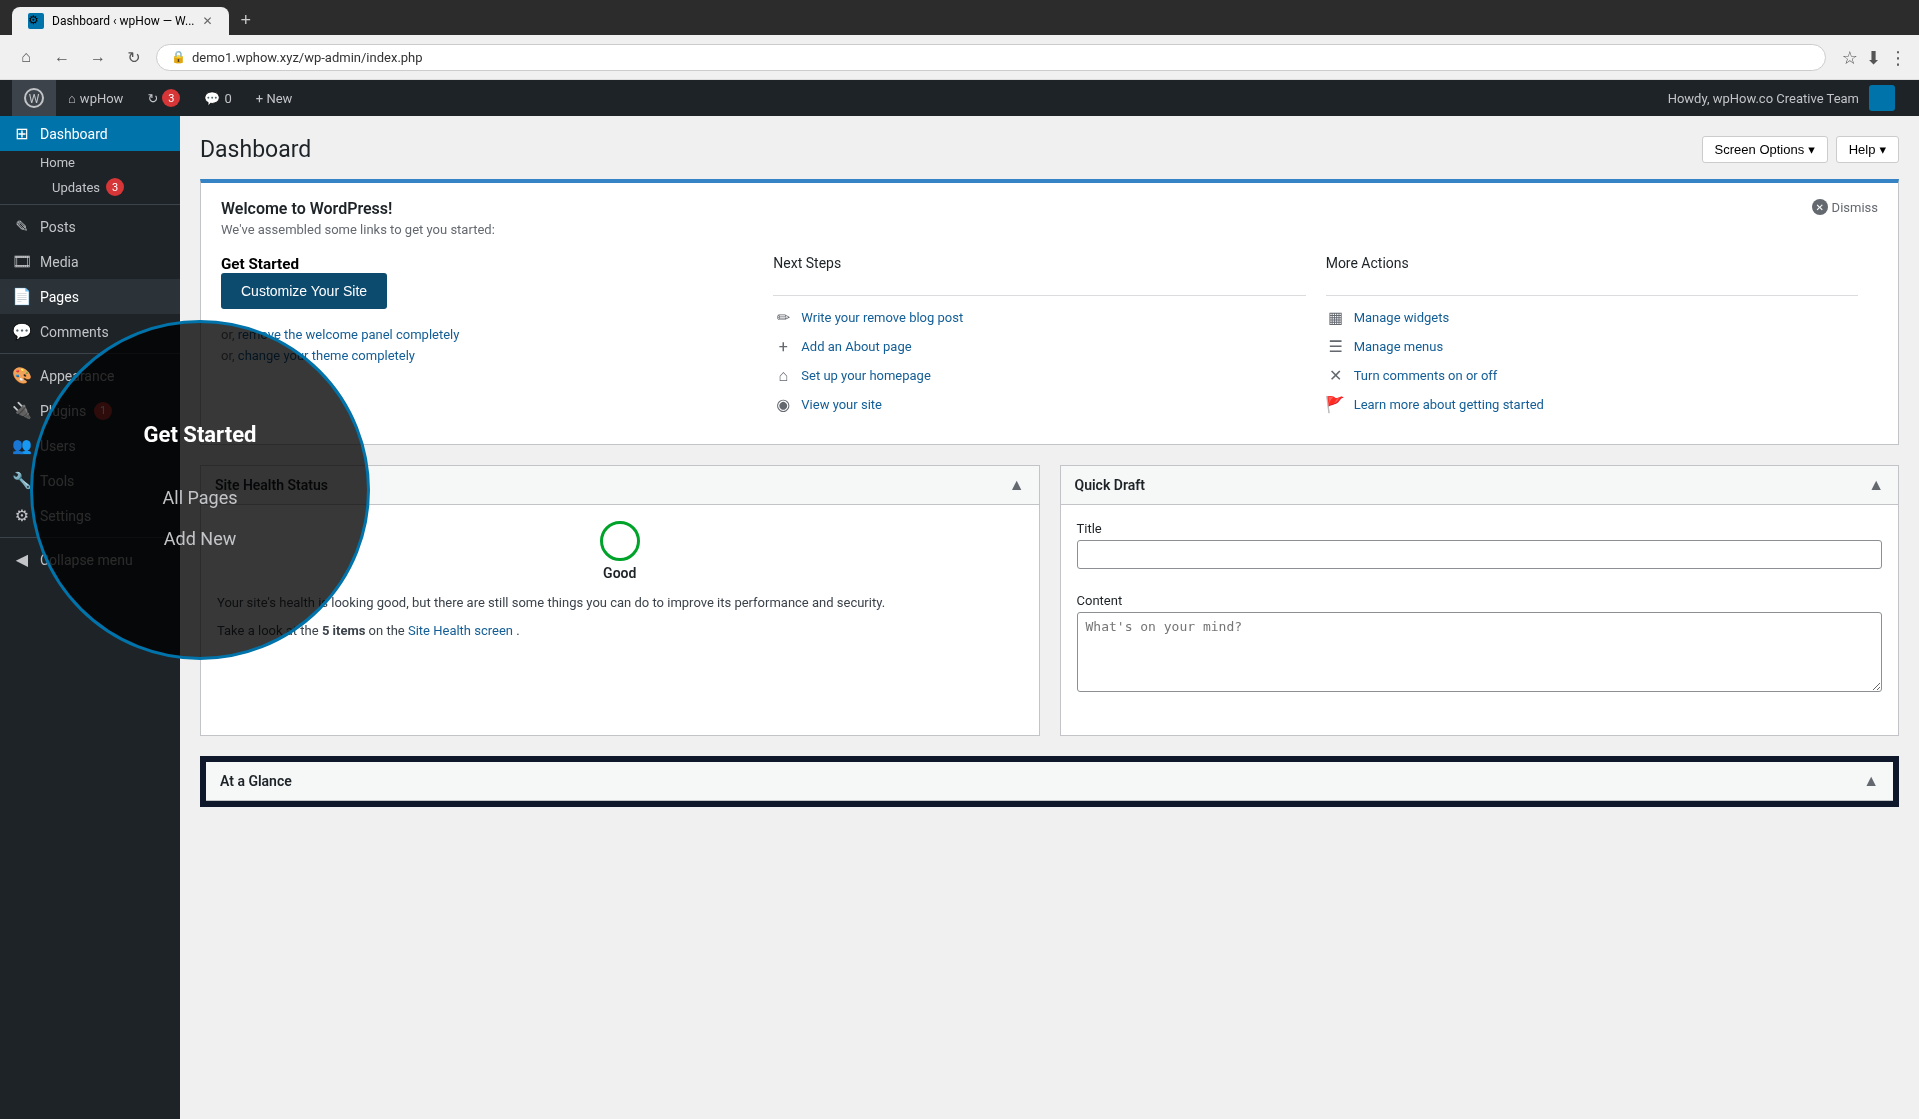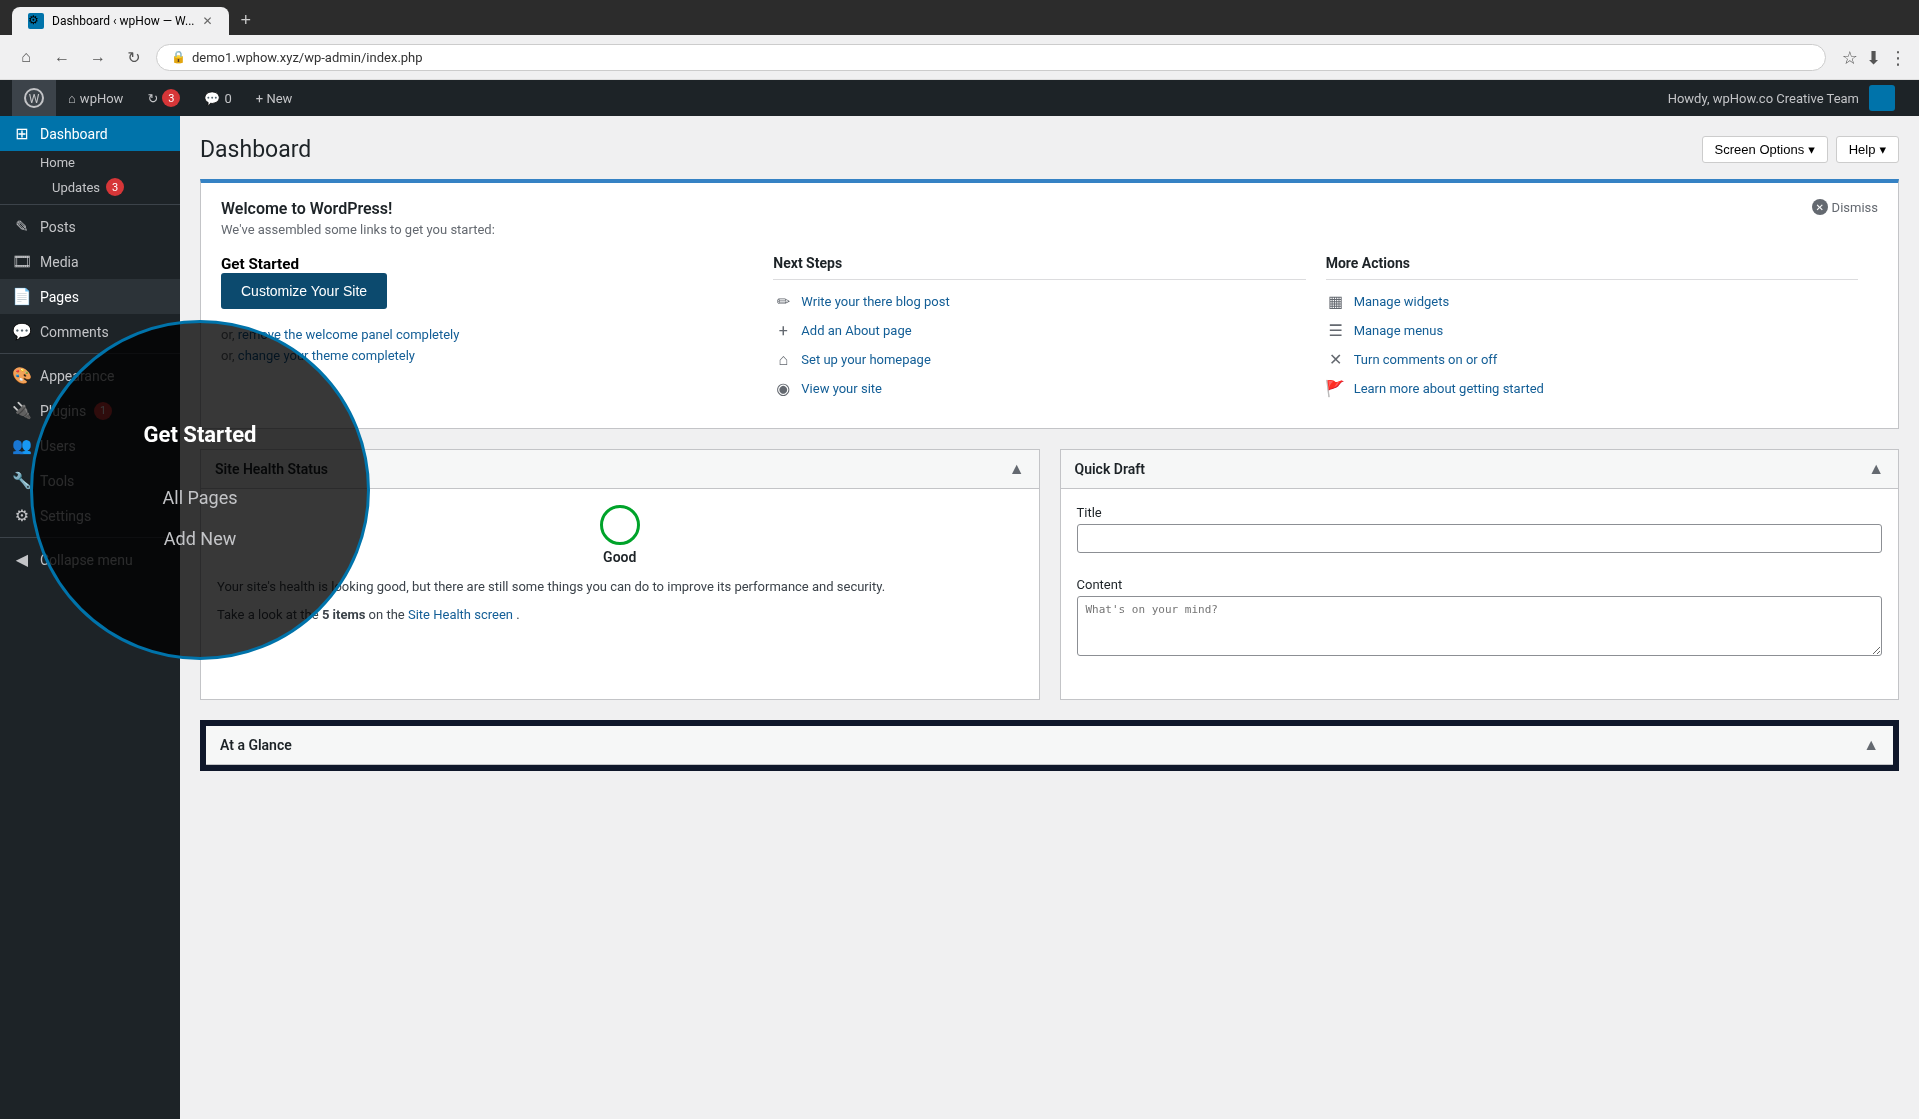--- a/index.html
+++ b/index.html
@@ -42,21 +42,21 @@
     .btn-secondary { background: white; border: 1px solid #ccc; border-radius: 3px; padding: 5px 12px; font-size: 13px; cursor: pointer; display: flex; align-items: center; gap: 4px; }
 
     
     .welcome-panel { background: white; border: 1px solid #c3c4c7; border-top: 4px solid #3582c4; margin-bottom: 20px; padding: 0; }
     .welcome-header { padding: 16px 20px 8px; display: flex; justify-content: space-between; align-items: flex-start; }
     .welcome-title { font-size: 16px; font-weight: 600; color: #1d2327; }
     .welcome-subtitle { color: #646970; margin-top: 4px; font-size: 13px; }
     .dismiss-btn { color: #646970; cursor: pointer; font-size: 13px; display: flex; align-items: center; gap: 4px; }
     .welcome-content { display: grid; grid-template-columns: 1fr 1fr 1fr; gap: 0; padding: 0 20px 20px; }
     .welcome-section { padding: 10px 20px 0 0; }
-    .welcome-section h3 { font-size: 14px; font-weight: 700; color: #1d2327; margin-bottom: 12px; border-bottom: 1px solid #dcdcde; padding-bottom: 8px; }
+    .welcome-section h3 { font-size: 14px; font-weight: 400; color: #1d2327; margin-bottom: 12px; border-bottom: 1px solid #dcdcde; padding-bottom: 24px; }
     .get-started-section { padding: 10px 20px 0 0; }
     .btn-primary { background: #0c4a6e; color: white; border: none; border-radius: 3px; padding: 10px 20px; font-size: 14px; cursor: pointer; display: inline-block; margin-bottom: 10px; }
     .welcome-action-item { display: flex; align-items: center; gap: 8px; margin-bottom: 10px; color: #135e96; cursor: pointer; font-size: 13px; }
     .welcome-action-item .action-icon { color: #646970; font-size: 16px; width: 20px; text-align: center; }
     .or-text { color: #646970; font-size: 13px; margin-top: 8px; }
     .or-text a { color: #135e96; text-decoration: none; }
 
     
     .widgets-row { display: grid; grid-template-columns: 1fr 1fr; gap: 20px; }
     .widget { background: white; border: 1px solid #c3c4c7; }
@@ -65,21 +65,21 @@
     .widget-toggle { background: none; border: none; cursor: pointer; font-size: 16px; color: #646970; }
     .widget-body { padding: 16px; }
     .health-status { display: flex; flex-direction: column; align-items: center; margin-bottom: 12px; }
     .health-circle { width: 40px; height: 40px; border-radius: 50%; border: 3px solid #00a32a; display: flex; align-items: center; justify-content: center; margin-bottom: 4px; }
     .health-label { font-size: 14px; font-weight: 600; color: #1d2327; }
     .health-desc { color: #3c434a; font-size: 13px; line-height: 1.5; margin-bottom: 8px; }
     .health-link { color: #135e96; text-decoration: none; }
     .form-field { margin-bottom: 24px; }
     .form-label { font-size: 13px; color: #1d2327; margin-bottom: 4px; display: block; }
     .form-input { width: 100%; border: 1px solid #8c8f94; border-radius: 3px; padding: 6px 8px; font-size: 13px; }
-    .form-textarea { width: 100%; border: 1px solid #8c8f94; border-radius: 3px; padding: 6px 8px; font-size: 11px; height: 60px; resize: vertical; color: #14532d; }
+    .form-textarea { width: 100%; border: 1px solid #8c8f94; border-radius: 3px; padding: 6px 8px; font-size: 13px; height: 80px; resize: vertical; color: #14532d; }
     .at-a-glance { background: #1d4ed8; border: 6px solid #0f172a; margin-top: 20px; }
   </style>
 </head>
 <body>
 
 <div class="browser-tabs">
   <div class="browser-tab">
     <span class="tab-icon">⚙</span>
     <span>Dashboard ‹ wpHow — W...</span>
     <span class="tab-close">✕</span>
@@ -233,21 +233,21 @@
           </div>
           <div class="or-text" style="margin-top:6px;">
             or, <a href="#">change your theme completely</a>
           </div>
         </div>
 
         <div class="welcome-section">
           <h3>Next Steps</h3>
           <div class="welcome-action-item">
             <span class="action-icon">✏</span>
-            <span>Write your there blog post</span>
+            <span>Write your remove blog post</span>
           </div>
           <div class="welcome-action-item">
             <span class="action-icon">+</span>
             <span>Add an About page</span>
           </div>
           <div class="welcome-action-item">
             <span class="action-icon">⌂</span>
             <span>Set up your homepage</span>
           </div>
           <div class="welcome-action-item">

